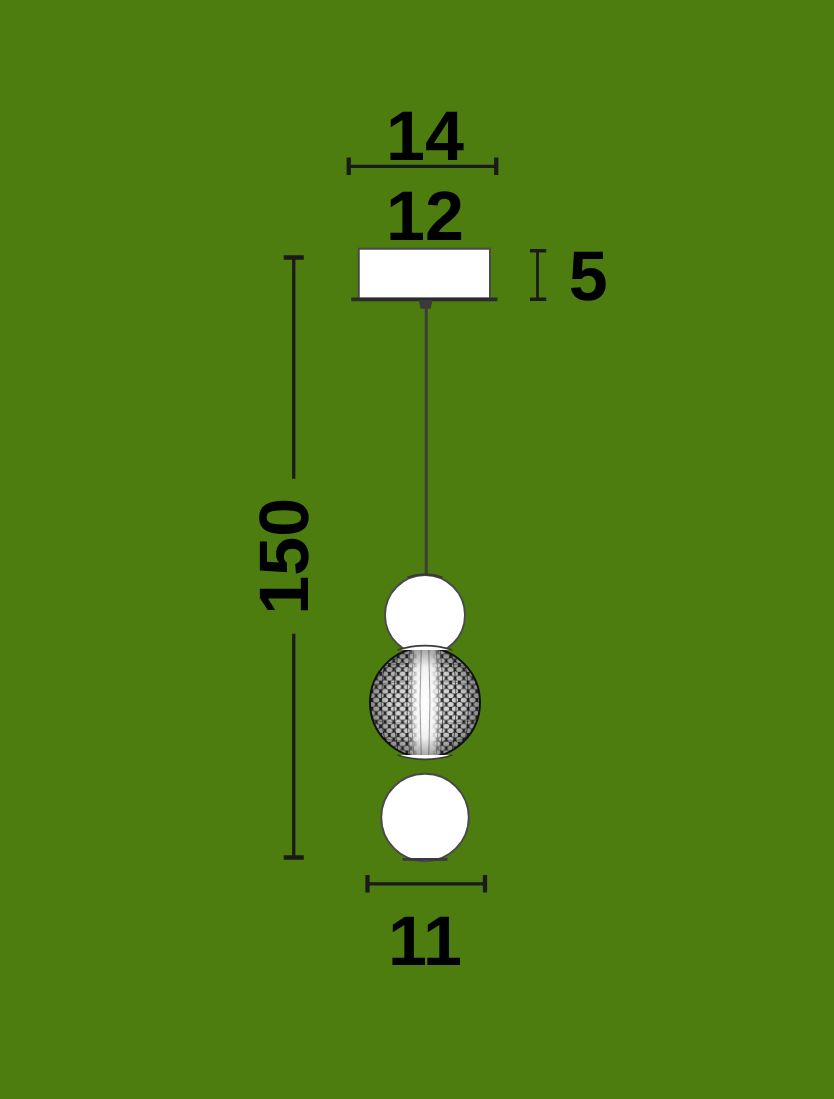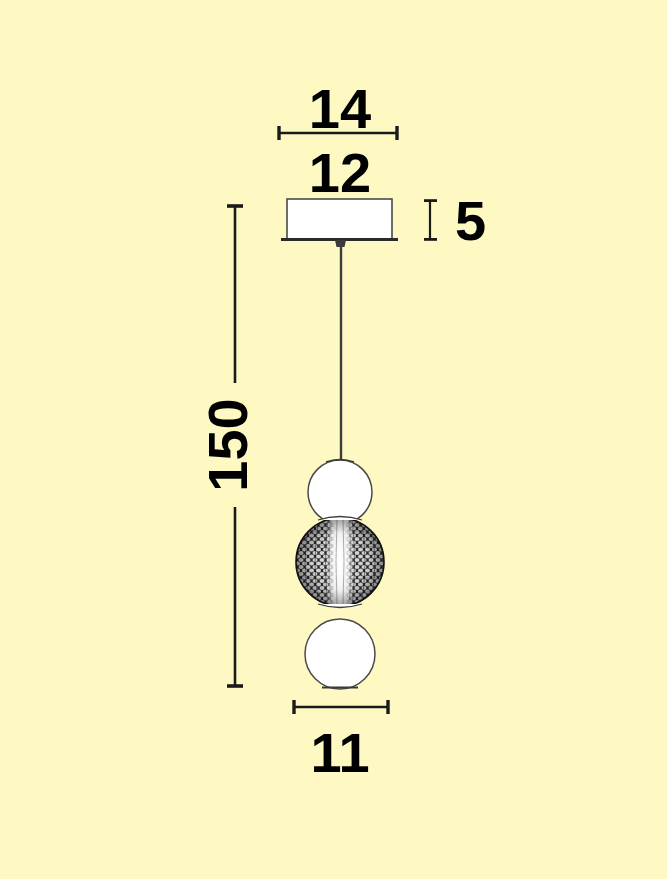--- a/index.html
+++ b/index.html
@@ -7,21 +7,21 @@
     padding: 0;
     background: #ffffff;
   }
   body {
     font-family: "Liberation Sans", sans-serif;
   }
   #drawing-root {
     position: relative;
     width: 667px;
     height: 879px;
-    background: #fef9c3;
+    background: #4d7c0f;
     overflow: hidden;
   }
   #tech-svg {
     position: absolute;
     left: 0;
     top: 0;
     width: 667px;
     height: 879px;
     display: block;
   }

